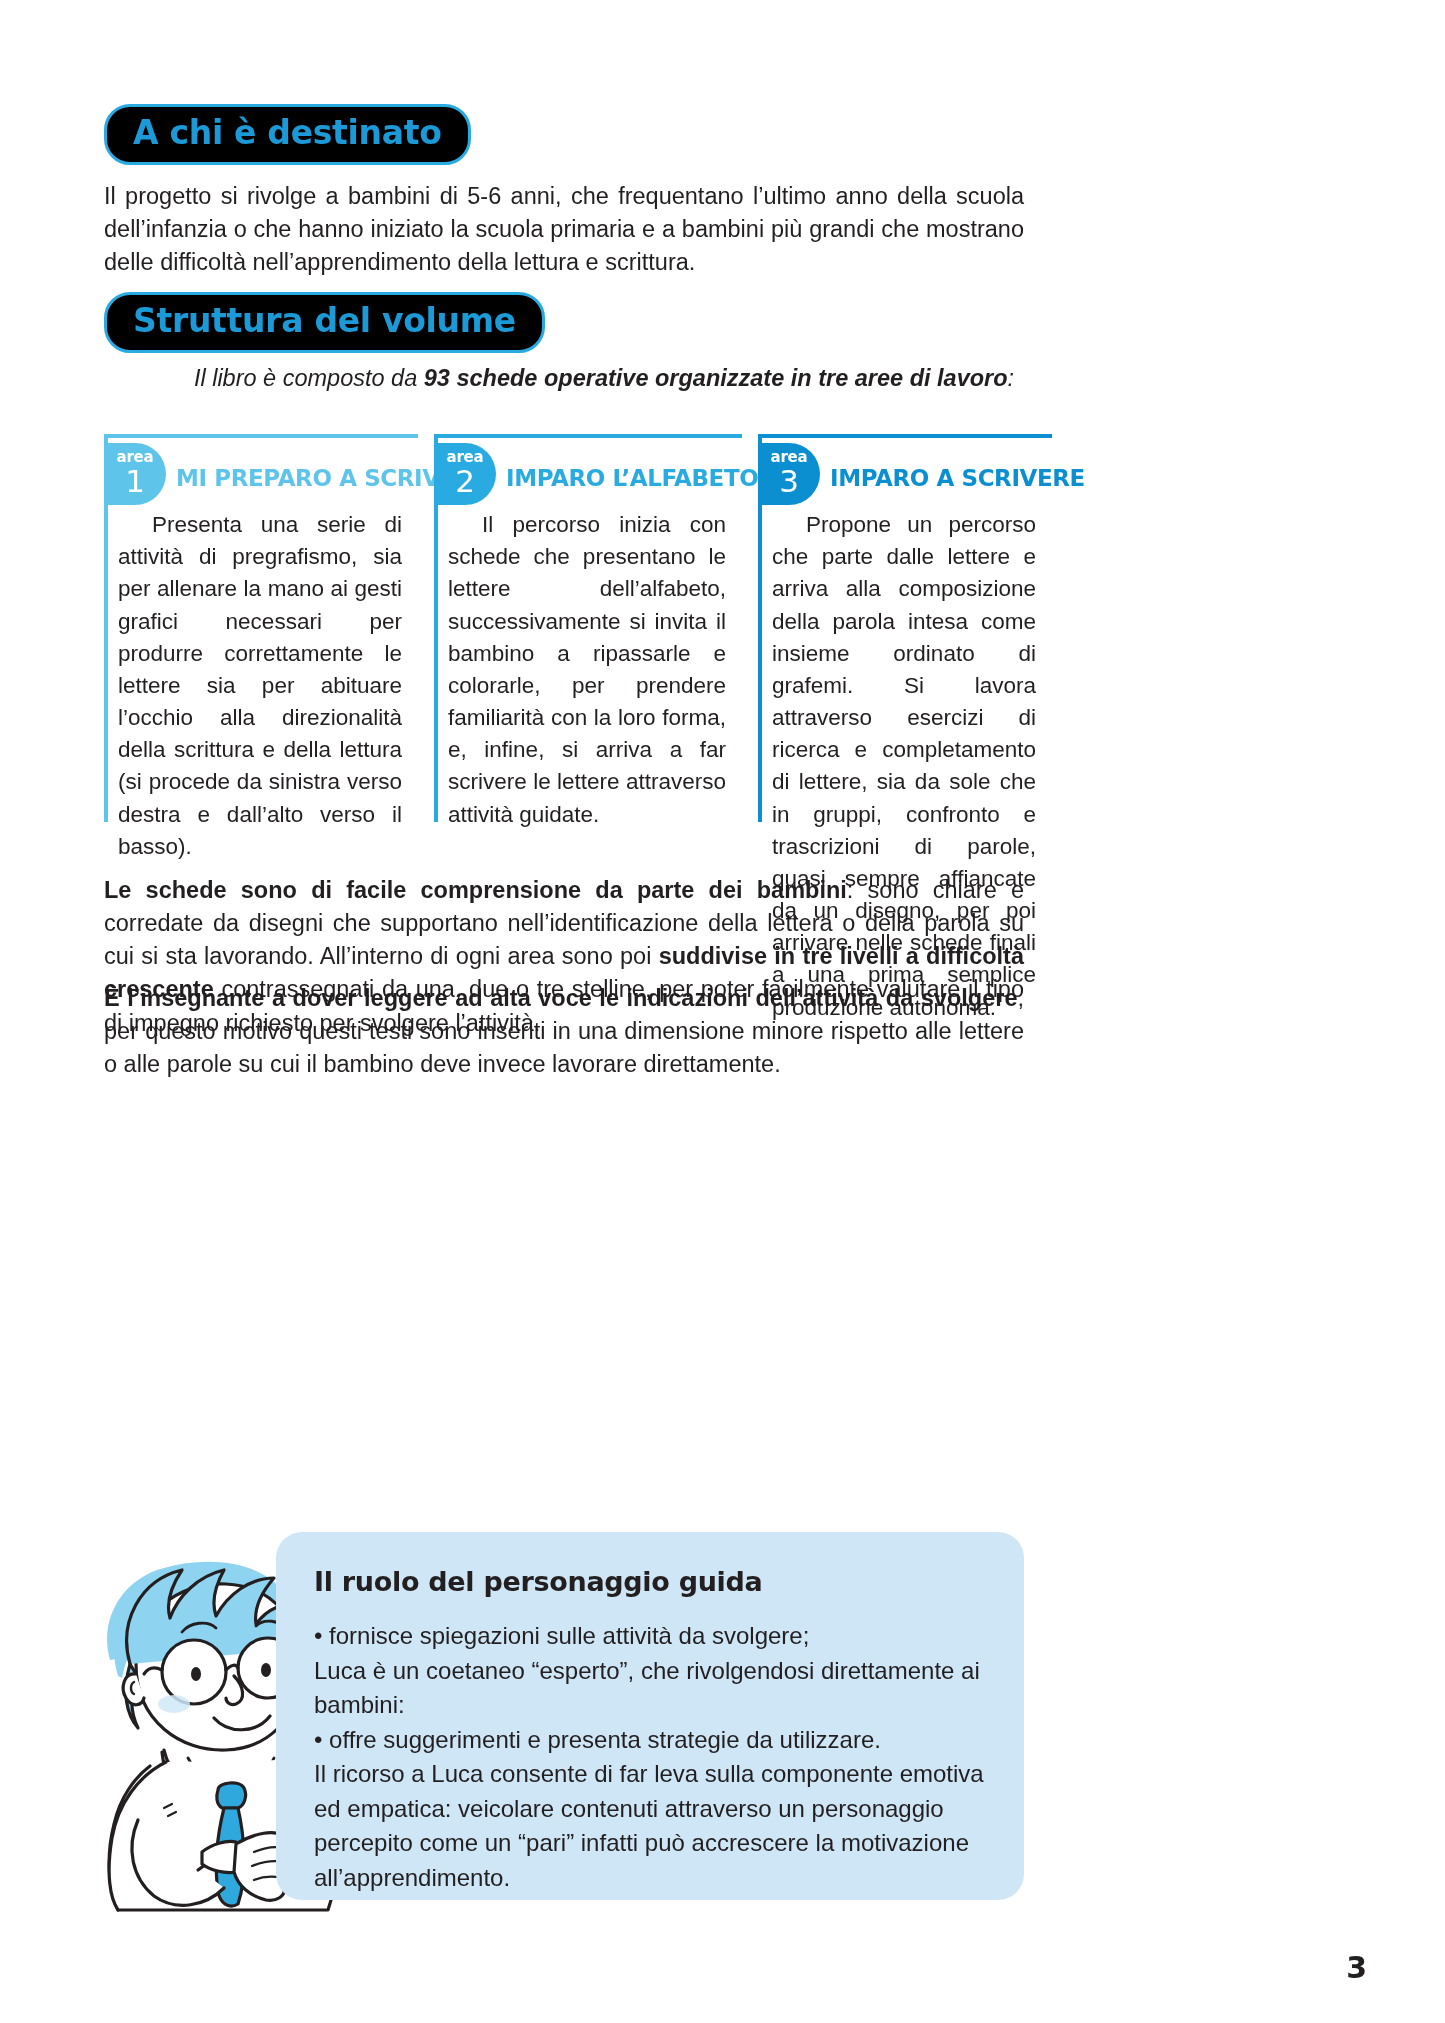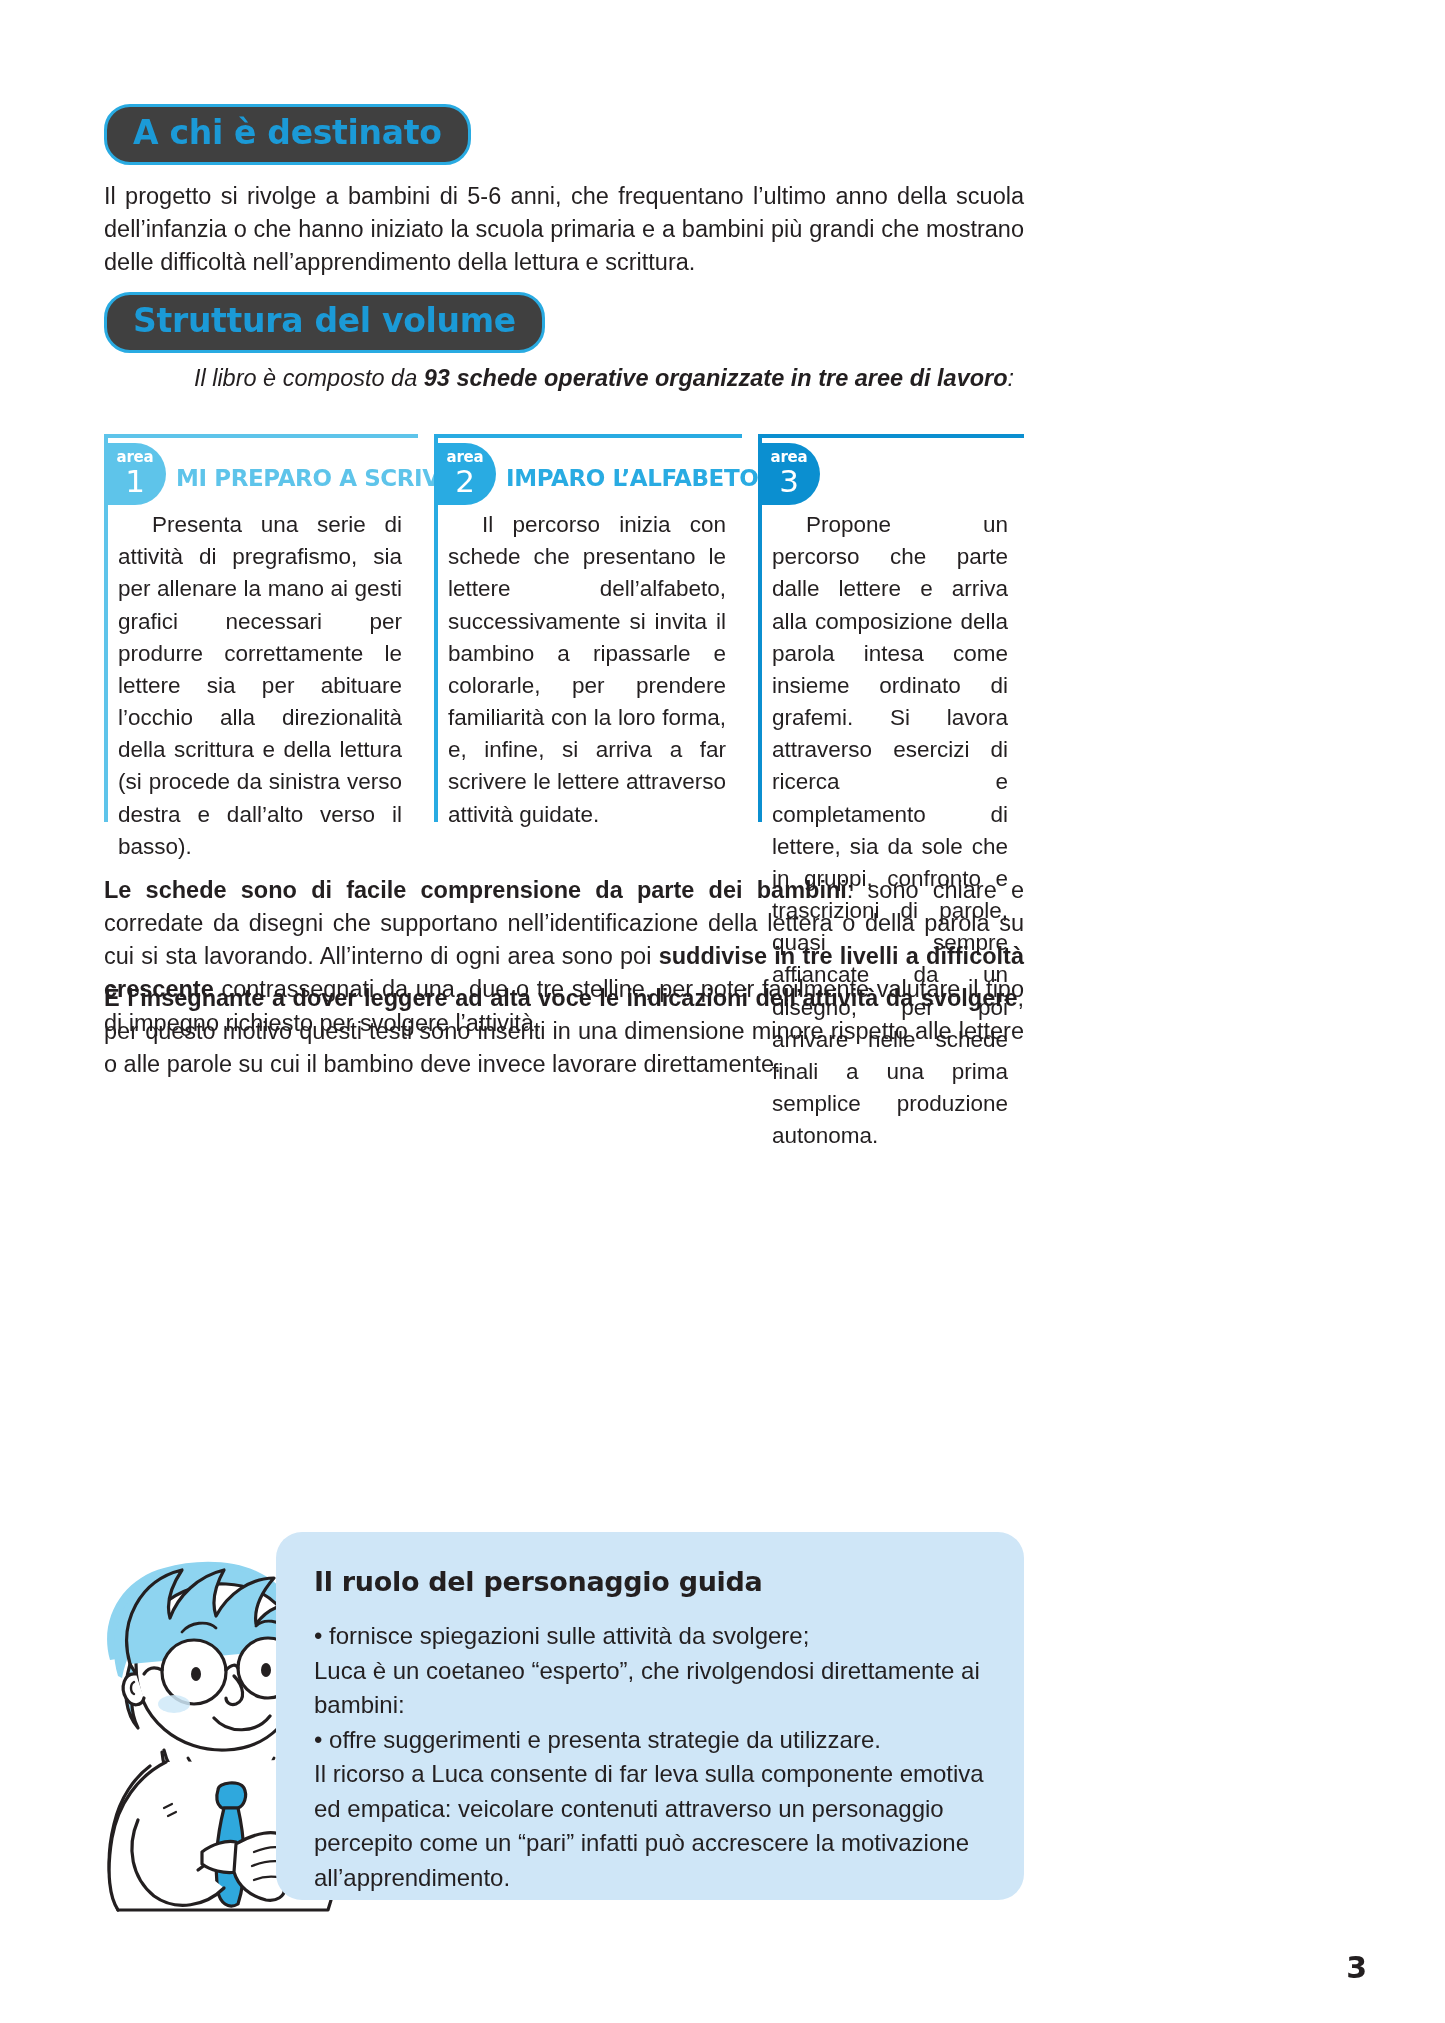--- a/index.html
+++ b/index.html
@@ -18,21 +18,21 @@
     position: absolute;
     left: 0; top: 0;
     width: 1445px;
     height: 2023px;
     padding: 0;
   }
 
   
   .pill {
     display: inline-block;
-    background: #404040;
+    background: #000000;
     border: 3px solid #29abe2;
     border-radius: 26px;
     padding: 9px 26px 13px 26px;
     color: #1b9ad7;
     font-weight: bold;
     font-size: 33px;
     letter-spacing: -0.3px;
     line-height: 1.0;
     font-family: "DejaVu Sans", sans-serif;
   }
@@ -209,20 +209,21 @@
     </div>
 
     <div class="area-col" style="width:294px; margin-left:4px;">
       <div class="topline" style="background:#0b8fd0;"></div>
       <div class="leftline" style="background:#0b8fd0; height:388px;"></div>
       <div class="area-head">
         <div class="area-badge" style="background:#0b8fd0;">
           <span class="word">area</span>
           <span class="num">3</span>
         </div>
+        <div class="area-title" style="color:#0b8fd0;">IMPARO A SCRIVERE</div>
       </div>
       <div class="area-body">Propone un percorso che parte dalle lettere e arriva alla composizione della parola intesa come insieme ordinato di grafemi. Si lavora attraverso esercizi di ricerca e completamento di lettere, sia da sole che in gruppi, confronto e trascrizioni di parole, quasi sempre affiancate da un disegno, per poi arrivare nelle schede finali a una prima semplice produzione autonoma.</div>
     </div>
   </div>
 
   <p class="body-text" style="position:absolute; left:104px; top:874px; width:920px;">
     <b>Le schede sono di facile comprensione da parte dei bambini</b><span>: sono chiare e corredate da disegni che supportano nell’identificazione della lettera o della parola su cui si sta lavorando. All’interno di ogni area sono poi </span><b>suddivise in tre livelli a difficoltà crescente</b><span> contrassegnati da una, due o tre stelline, per poter facilmente valutare il tipo di impegno richiesto per svolgere l’attività.</span>
   </p>
 
   <p class="body-text" style="position:absolute; left:104px; top:982px; width:920px;">

